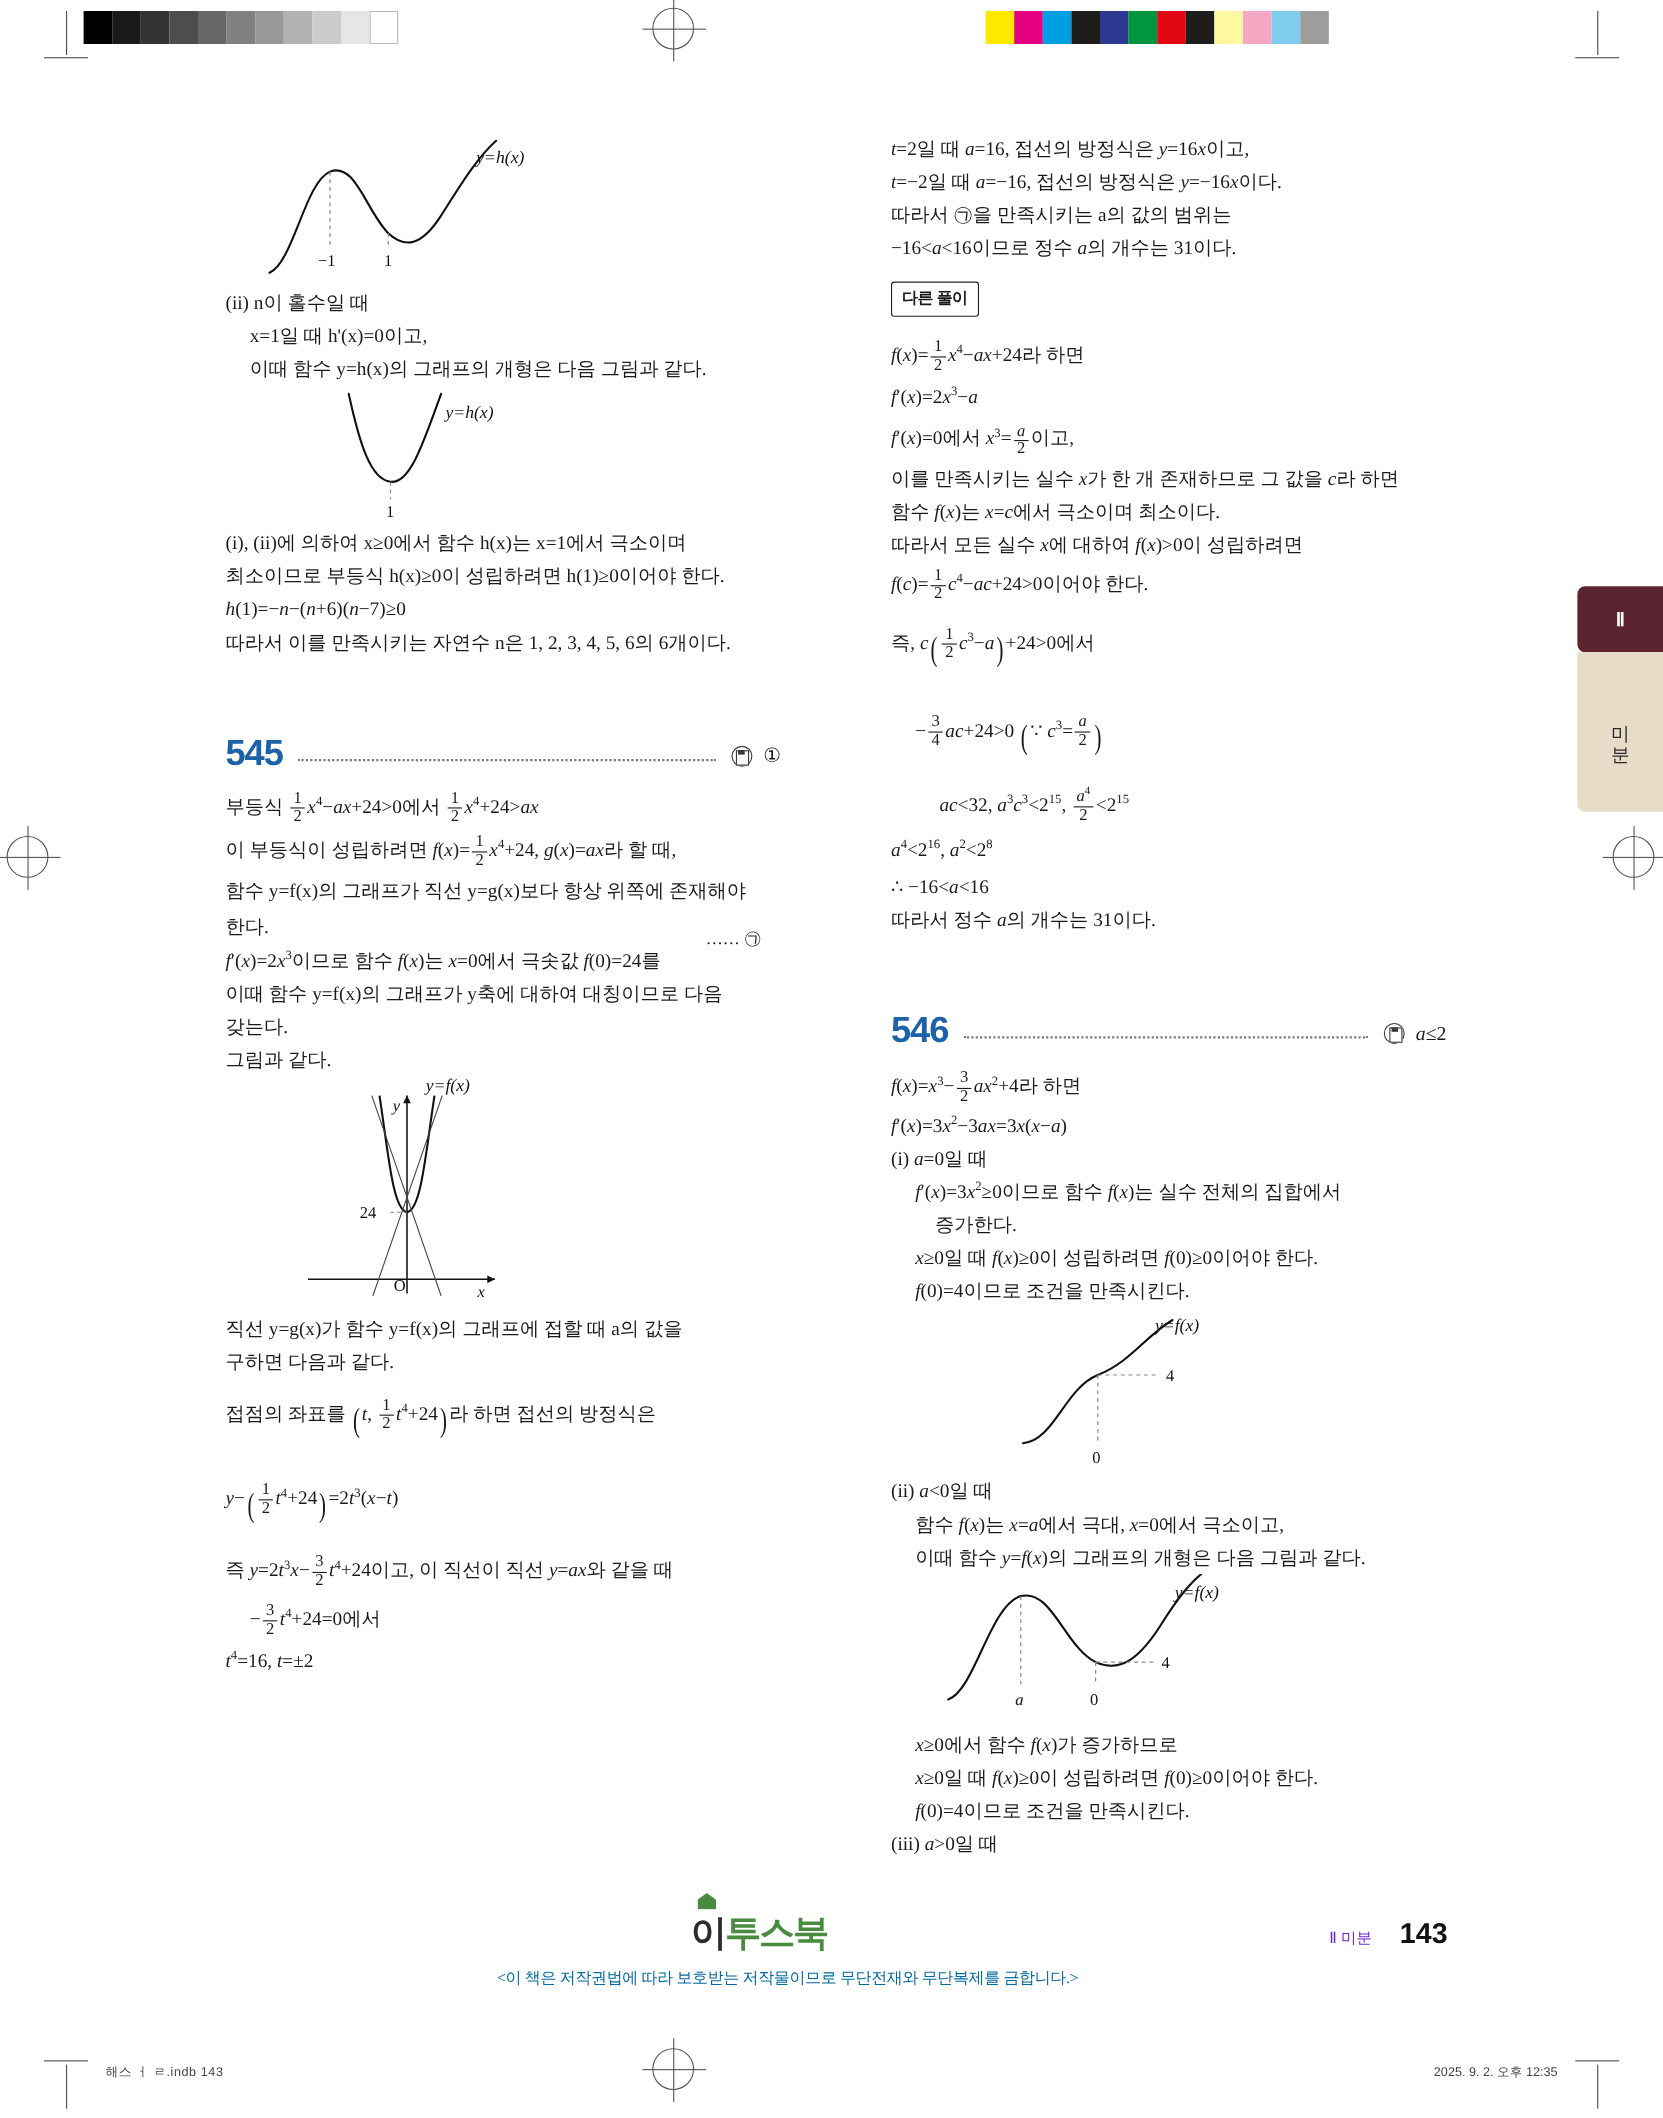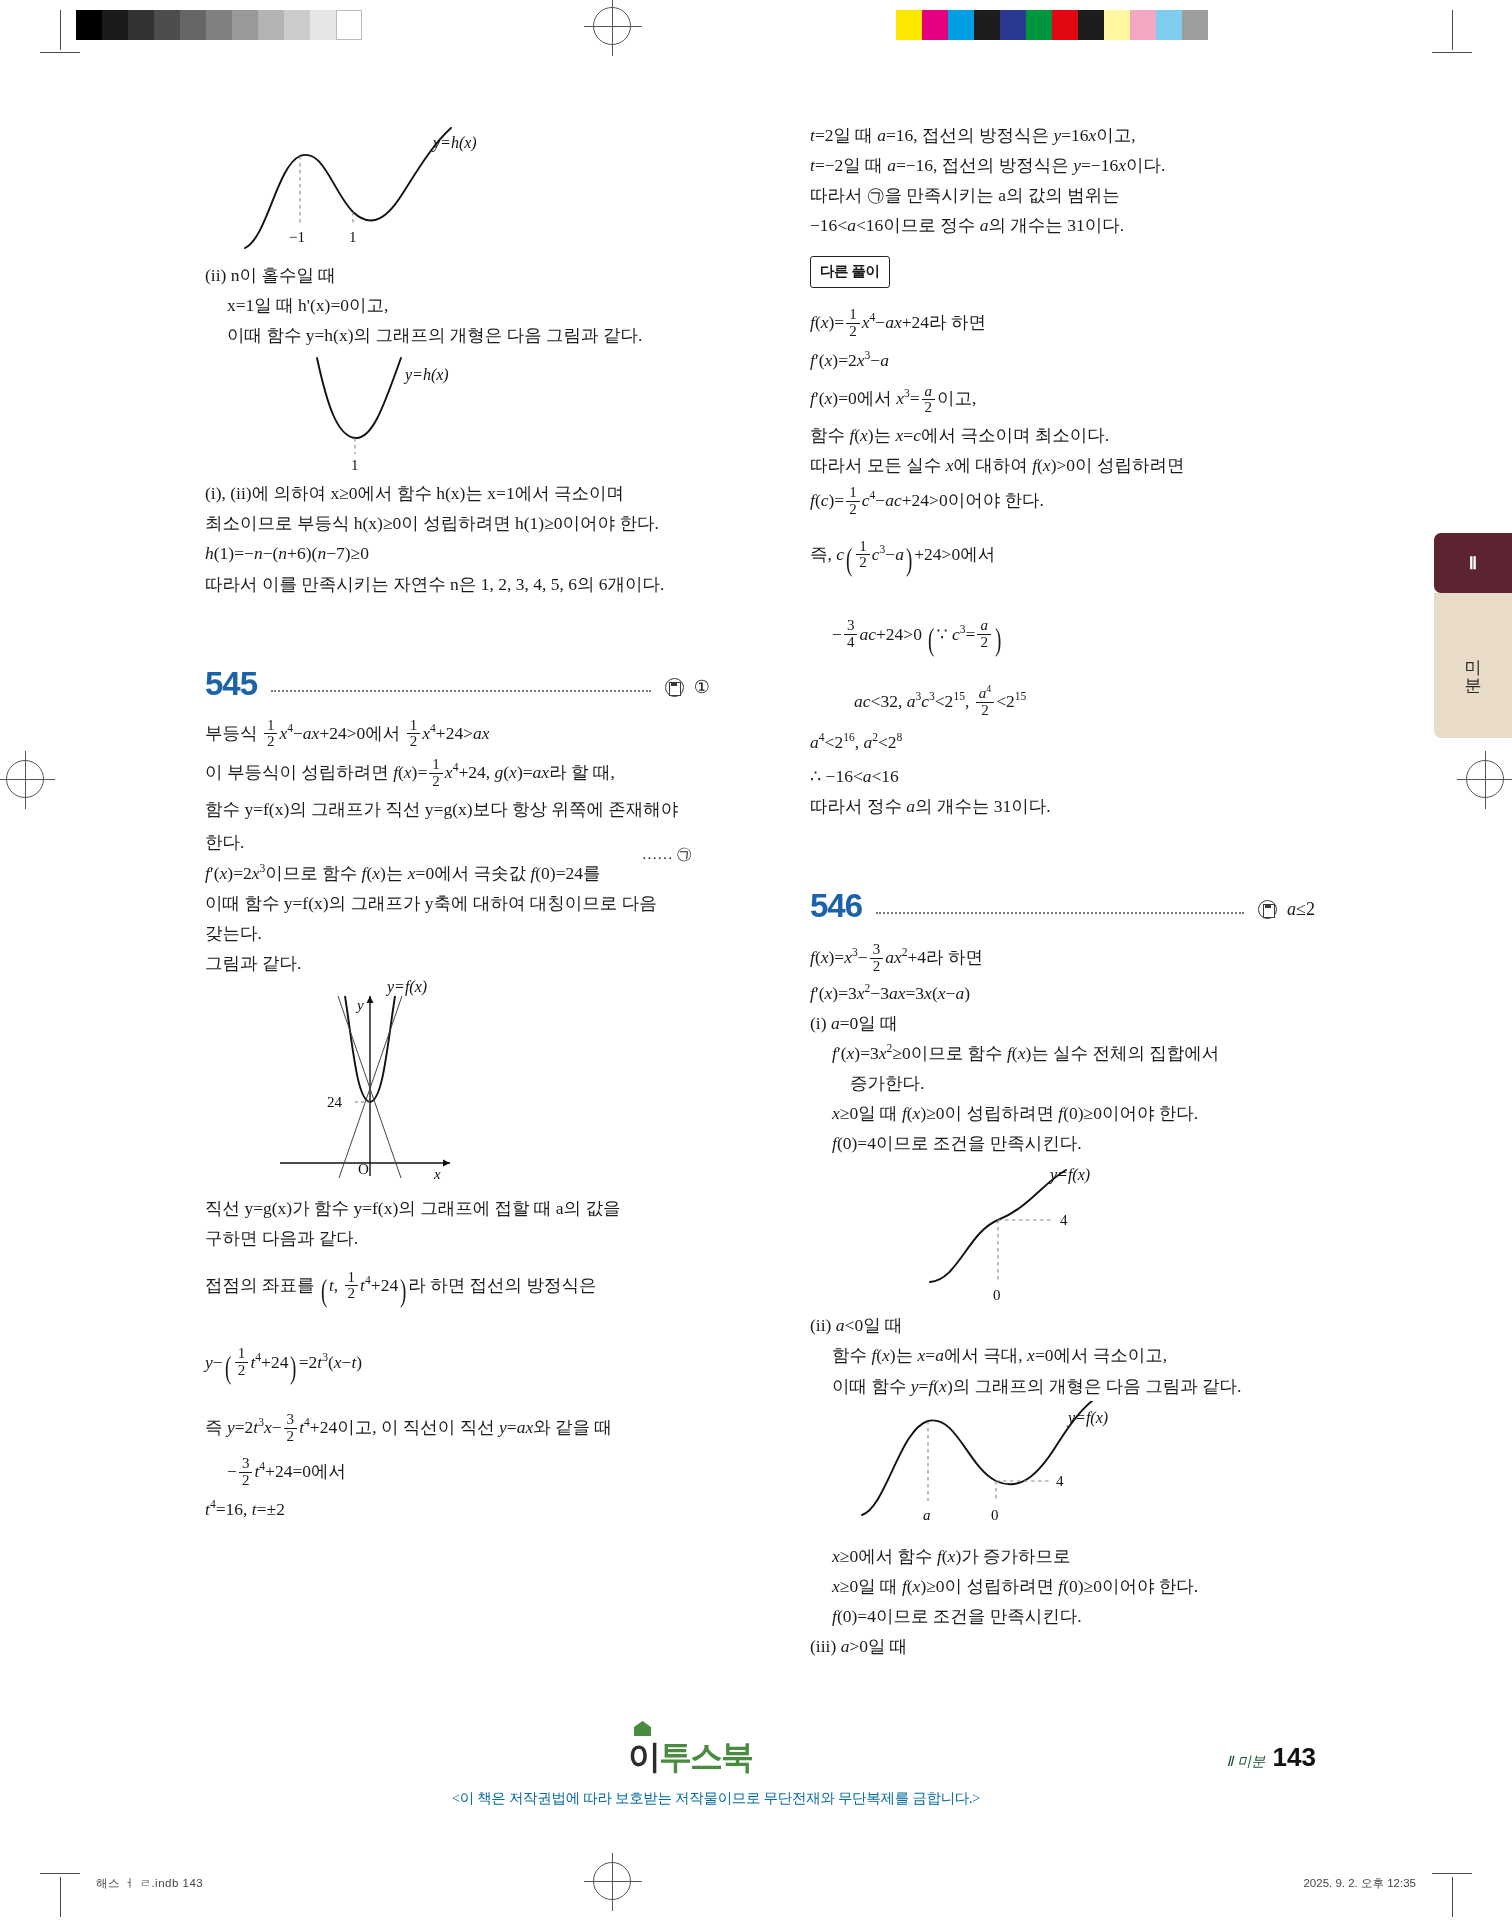--- a/index.html
+++ b/index.html
@@ -121,21 +121,21 @@
     background:#4a8c3f; clip-path:polygon(0 40%, 50% 0, 100% 40%, 100% 100%, 0 100%);
   }
   .copyright {
     position:absolute; left:0; top:1789px; width:1432px; text-align:center;
     font-size:14.5px; color:#0369a1; letter-spacing:-0.3px;
   }
   .pagenum {
     position:absolute; right:196px; top:1742px; text-align:right;
     font-family:"Liberation Sans", sans-serif;
   }
-  .pagenum .chap { font-size:14px; color:#14532d; margin-right:3px;font-style:italic; }
+  .pagenum .chap { font-size:14px; color:#6d28d9; margin-right:21px; }
   .pagenum .num { font-size:26px; font-weight:bold; color:#111; }
 
   .foot-left {
     position:absolute; left:96px; top:1876px;
     font-family:"Liberation Sans", sans-serif; font-size:11.5px; color:#444;
     letter-spacing:0.5px;
   }
   .foot-right {
     position:absolute; right:96px; top:1876px;
     font-family:"Liberation Sans", sans-serif; font-size:11.5px; color:#444;
@@ -337,20 +337,23 @@
     <div class="ln" style="line-height:2.35;">
       <i>f</i>(<i>x</i>)=<span class="frac"><span class="num">1</span><span class="den">2</span></span><i>x</i><sup>4</sup>−<i>ax</i>+24라 하면
     </div>
     <div class="ln" style="line-height:2.0;">
       <i>f</i>′(<i>x</i>)=2<i>x</i><sup>3</sup>−<i>a</i>
     </div>
     <div class="ln" style="line-height:2.35;">
       <i>f</i>′(<i>x</i>)=0에서 <i>x</i><sup>3</sup>=<span class="frac"><span class="num"><i>a</i></span><span class="den">2</span></span>이고,
     </div>
     <div class="ln">
+      이를 만족시키는 실수 <i>x</i>가 한 개 존재하므로 그 값을 <i>c</i>라 하면
+    </div>
+    <div class="ln">
       함수 <i>f</i>(<i>x</i>)는 <i>x</i>=<i>c</i>에서 극소이며 최소이다.
     </div>
     <div class="ln">
       따라서 모든 실수 <i>x</i>에 대하여 <i>f</i>(<i>x</i>)&gt;0이 성립하려면
     </div>
     <div class="ln" style="line-height:2.35;">
       <i>f</i>(<i>c</i>)=<span class="frac"><span class="num">1</span><span class="den">2</span></span><i>c</i><sup>4</sup>−<i>ac</i>+24&gt;0이어야 한다.
     </div>
     <div class="ln" style="line-height:2.6;">
       즉, <i>c</i><span class="bigp">(</span><span class="frac"><span class="num">1</span><span class="den">2</span></span><i>c</i><sup>3</sup>−<i>a</i><span class="bigp">)</span>+24&gt;0에서

